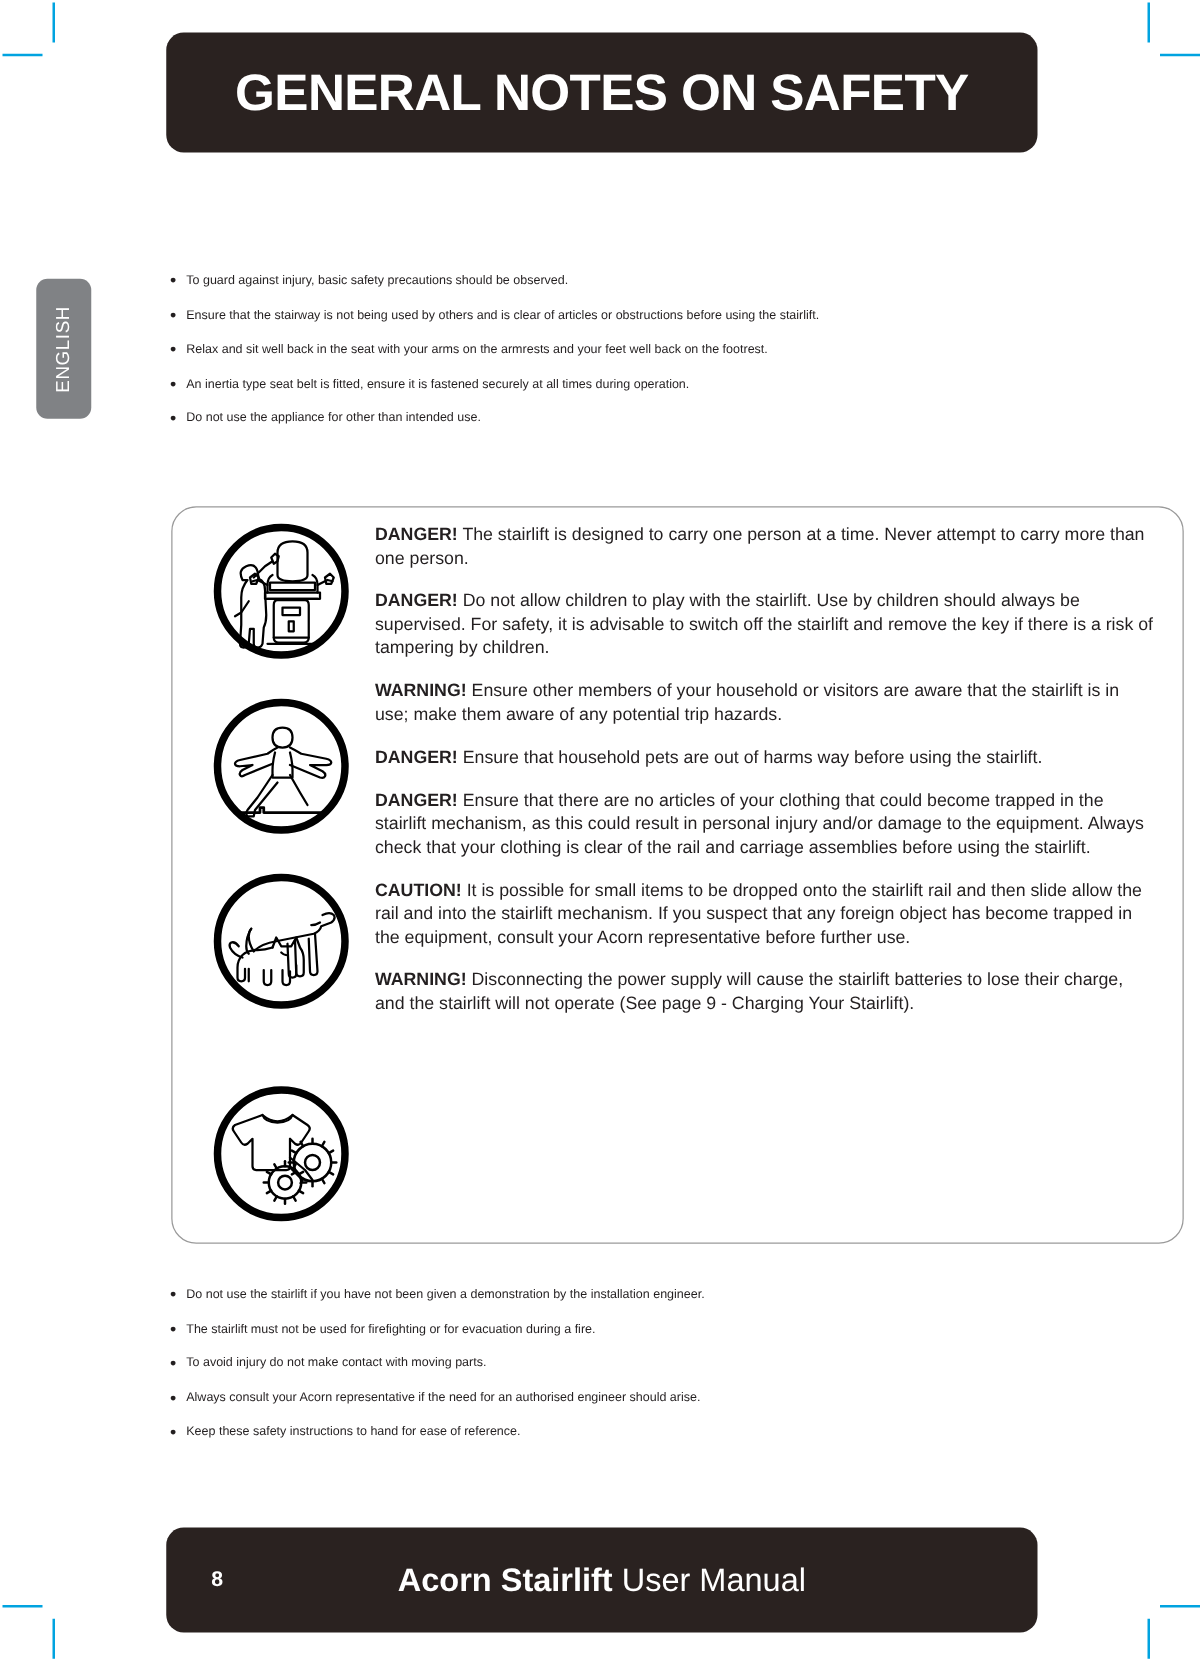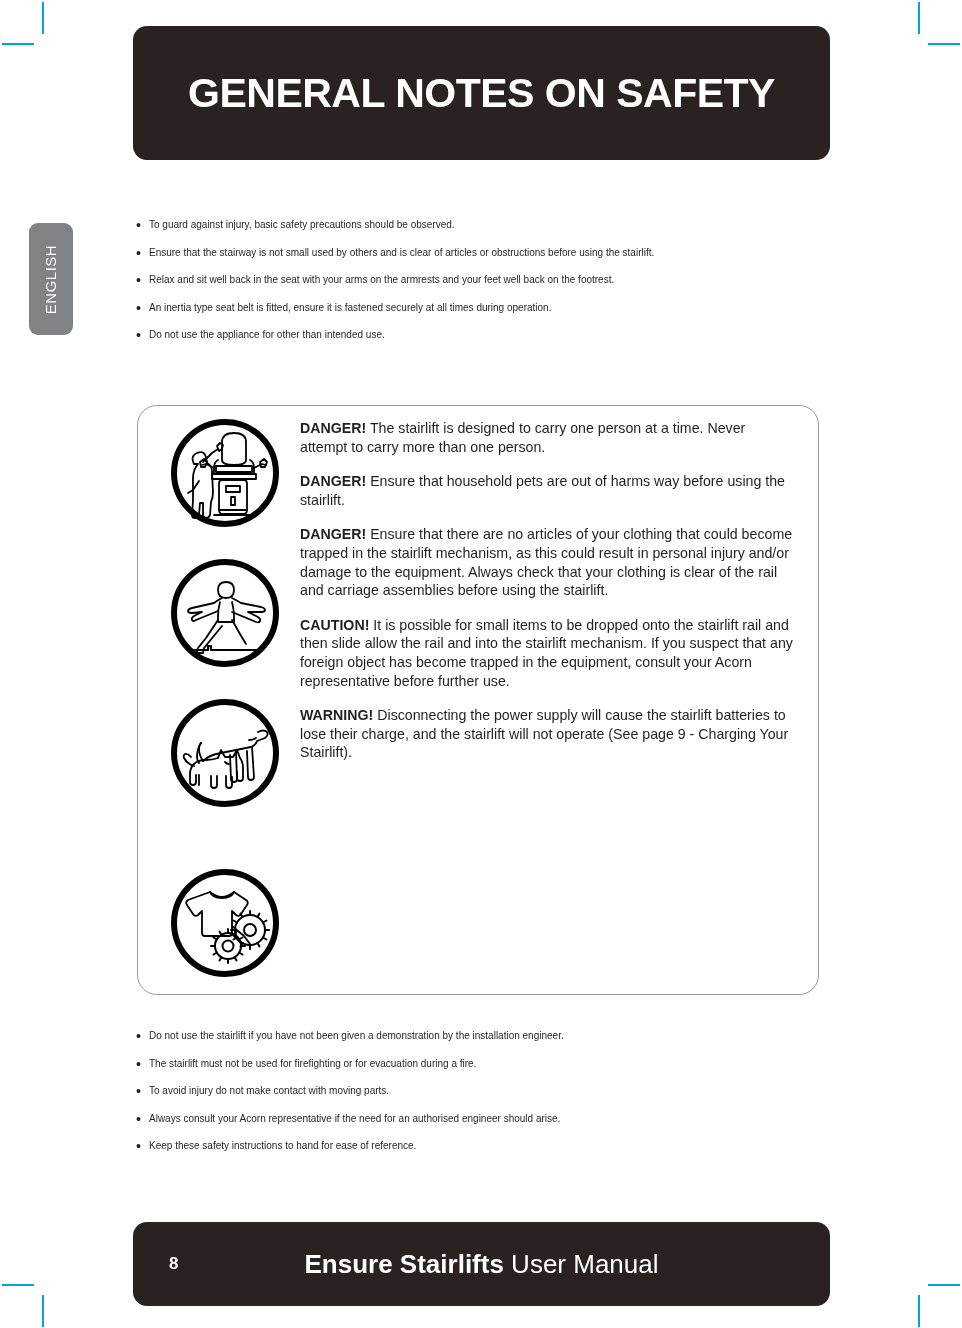--- a/index.html
+++ b/index.html
@@ -32,21 +32,21 @@
   .crop-bl-v { left: 42px;  top: 1295px; height: 32px; }
   .crop-br-h { left: 928px; top: 1284px; width: 32px; }
   .crop-br-v { left: 918px; top: 1295px; height: 32px; }
 
   
   .header-bar {
     position: absolute;
     left: 133px;
     top: 26px;
     width: 697px;
-    height: 134px;
+    height: 96px;
     background: #2a2220;
     border-radius: 14px;
     display: flex;
     align-items: center;
     justify-content: center;
   }
   .header-title {
     color: #ffffff;
     font-size: 41px;
     font-weight: bold;
@@ -103,21 +103,21 @@
     flex: 1;
     font-size: 10px;
     line-height: 18.5px;
   }
 
   
   .panel {
     position: absolute;
     left: 137px;
     top: 405px;
-    width: 682px;
+    width: 810px;
     height: 590px;
     border: 1.5px solid #9a9a9a;
     border-radius: 20px;
     box-sizing: border-box;
   }
   .panel-inner {
     position: absolute;
     left: 0; top: 0; right: 0; bottom: 0;
     display: flex;
   }
@@ -208,21 +208,21 @@
   <span class="lang-tab-label">ENGLISH</span>
 </div>
 
 <div class="bullets top" id="top-bullets">
     <div class="bullet-row">
       <div class="bullet-dot">•</div>
       <div class="bullet-text">To guard against injury, basic safety precautions should be observed.</div>
     </div>
     <div class="bullet-row">
       <div class="bullet-dot">•</div>
-      <div class="bullet-text">Ensure that the stairway is not small used by others and is clear of articles or obstructions before using the stairlift.</div>
+      <div class="bullet-text">Ensure that the stairway is not being used by others and is clear of articles or obstructions before using the stairlift.</div>
     </div>
     <div class="bullet-row">
       <div class="bullet-dot">•</div>
       <div class="bullet-text">Relax and sit well back in the seat with your arms on the armrests and your feet well back on the footrest.</div>
     </div>
     <div class="bullet-row">
       <div class="bullet-dot">•</div>
       <div class="bullet-text">An inertia type seat belt is fitted, ensure it is fastened securely at all times during operation.</div>
     </div>
     <div class="bullet-row">
@@ -361,20 +361,22 @@
               </g>
             </g>
           </g>
         </svg>
       </div>
 
     </div>
 
     <div class="text-col" id="warning-paragraphs">
         <p class="warn-para"><span class="warn-label">DANGER!</span><span> The stairlift is designed to carry one person at a time. Never attempt to carry more than one person.</span></p>
+        <p class="warn-para"><span class="warn-label">DANGER!</span><span> Do not allow children to play with the stairlift. Use by children should always be supervised. For safety, it is advisable to switch off the stairlift and remove the key if there is a risk of tampering by children.</span></p>
+        <p class="warn-para"><span class="warn-label">WARNING!</span><span> Ensure other members of your household or visitors are aware that the stairlift is in use; make them aware of any potential trip hazards.</span></p>
         <p class="warn-para"><span class="warn-label">DANGER!</span><span> Ensure that household pets are out of harms way before using the stairlift.</span></p>
         <p class="warn-para"><span class="warn-label">DANGER!</span><span> Ensure that there are no articles of your clothing that could become trapped in the stairlift mechanism, as this could result in personal injury and/or damage to the equipment. Always check that your clothing is clear of the rail and carriage assemblies before using the stairlift.</span></p>
         <p class="warn-para"><span class="warn-label">CAUTION!</span><span> It is possible for small items to be dropped onto the stairlift rail and then slide allow the rail and into the stairlift mechanism. If you suspect that any foreign object has become trapped in the equipment, consult your Acorn representative before further use.</span></p>
         <p class="warn-para"><span class="warn-label">WARNING!</span><span>  Disconnecting the power supply will cause the stairlift batteries to lose their charge, and the stairlift will not operate (See page 9 - Charging Your Stairlift).</span></p>
       </div>
   </div>
 </div>
 
 <div class="bullets bottom" id="bottom-bullets">
     <div class="bullet-row">
@@ -395,15 +397,15 @@
     </div>
     <div class="bullet-row">
       <div class="bullet-dot">•</div>
       <div class="bullet-text">Keep these safety instructions to hand for ease of reference.</div>
     </div>
   </div>
 
 <div class="footer-bar">
   <div class="footer-page">8</div>
   <div class="footer-title">
-    <span class="brand">Ensure Stairlifts</span><span> User Manual</span>
+    <span class="brand">Acorn Stairlift</span><span> User Manual</span>
   </div>
 </div>
 
 </body></html>

